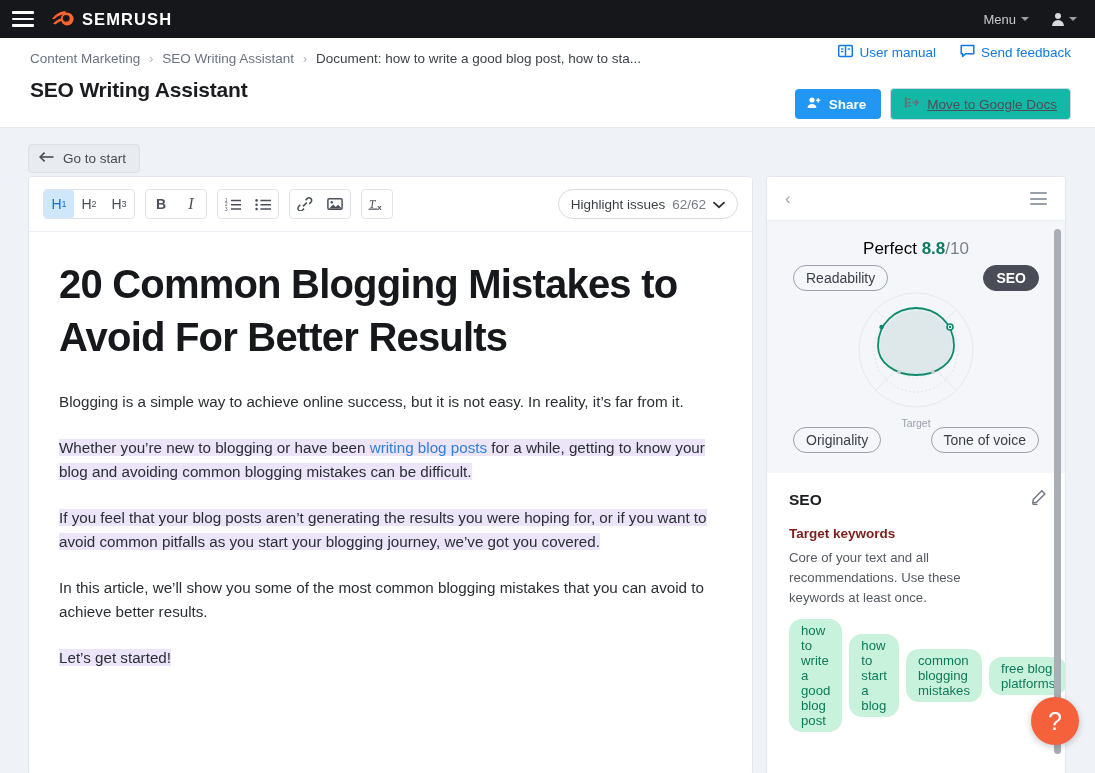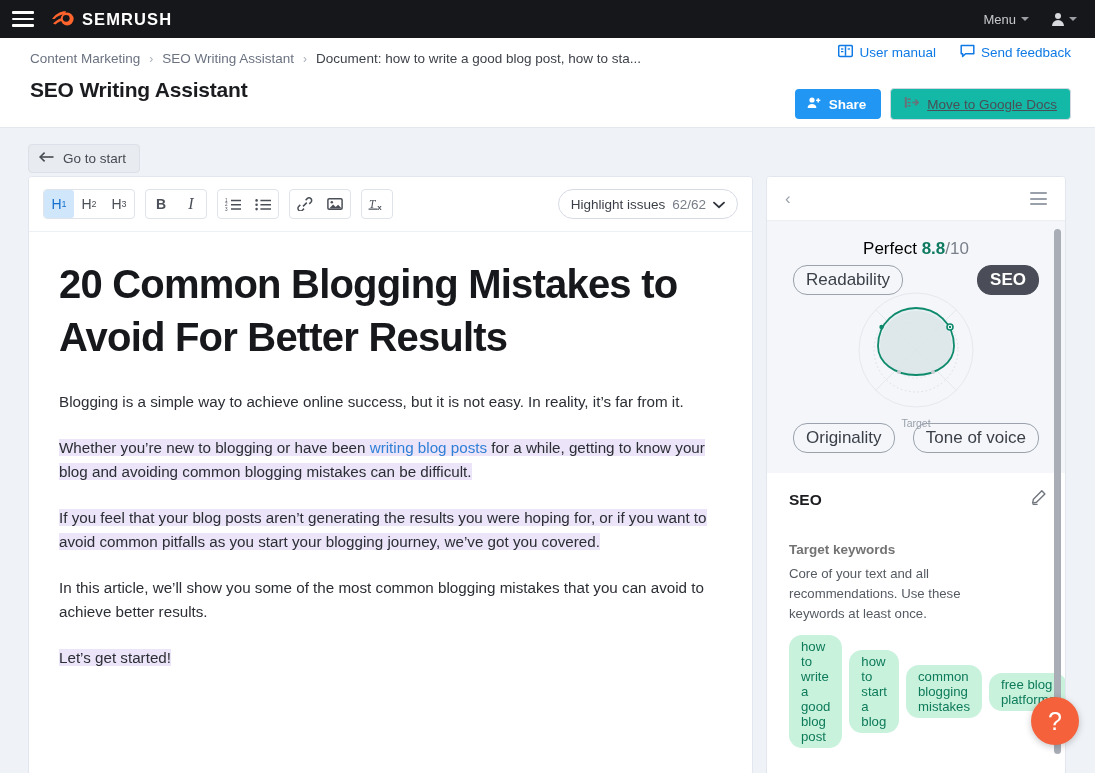--- a/index.html
+++ b/index.html
@@ -120,37 +120,37 @@
   .sp-menu { margin-left: auto; width: 17px; display: flex; flex-direction: column; gap: 3.5px; cursor: pointer; }
   .sp-menu i { display: block; height: 2px; background: #9aa0aa; border-radius: 1px; }
 
   .score-block { background: #f4f6fa; padding: 18px 0 16px; position: relative; height: 252px; }
   .score-line { text-align: center; font-size: 17px; color: #7a8089; }
   .score-word { color: #000000; }
   .score-num { color: #0e7a60; font-weight: bold; }
   .radar-wrap { position: relative; width: 100%; height: 190px; margin-top: 6px; }
   .pill {
     position: absolute; border: 1px solid #9ba2ab; border-radius: 14px;
-    font-size: 17px; color: #3b3f47; padding: 4px 12px; background: transparent; cursor: pointer;
+    font-size: 14px; color: #3b3f47; padding: 4px 12px; background: transparent; cursor: pointer;
     white-space: nowrap; font-family: "Liberation Sans", sans-serif;
   }
   .pill.dark { background: #4a4d57; color: #fff; border-color: #4a4d57; font-weight: bold; }
   .pill-readability { left: 26px; top: 0px; }
   .pill-seo { right: 26px; top: 0px; }
   .pill-originality { left: 26px; bottom: 2px; }
   .pill-tone { right: 26px; bottom: 2px; }
   .radar-svg { position: absolute; left: 50%; top: 24px; transform: translateX(-50%); }
   .radar-label { position: absolute; left: 50%; transform: translateX(-50%); top: 152px;
     font-size: 10.5px; color: #9aa0aa; }
 
   .seo-block { padding: 16px 18px 0 22px; position: relative; }
   .seo-title-row { display: flex; align-items: center; }
   .seo-title { font-size: 15.5px; font-weight: bold; color: #1b1c1f; }
   .seo-edit { margin-left: auto; cursor: pointer; color: #70757e; }
-  .kw-heading { font-size: 13.5px; font-weight: bold; color: #737373; margin-top: 32px; }
+  .kw-heading { font-size: 13.5px; font-weight: bold; color: #7f1d1d; margin-top: 16px; }
   .kw-desc { font-size: 13.2px; color: #555a62; line-height: 1.5; margin-top: 7px; width: 195px; }
   .kw-list { margin-top: 12px; display: flex; flex-direction: row; align-items: center; gap: 7px; }
   .kw-pill { background: #c9f2dd; color: #0d7a5a; font-size: 13.2px; border-radius: 13px;
     padding: 4px 12px; cursor: pointer; }
 
   
   .sp-scroll { position: absolute; right: 4px; top: 52px; width: 7px; height: 525px;
     background: #a9aeb6; border-radius: 4px; cursor: pointer; }
 
   

